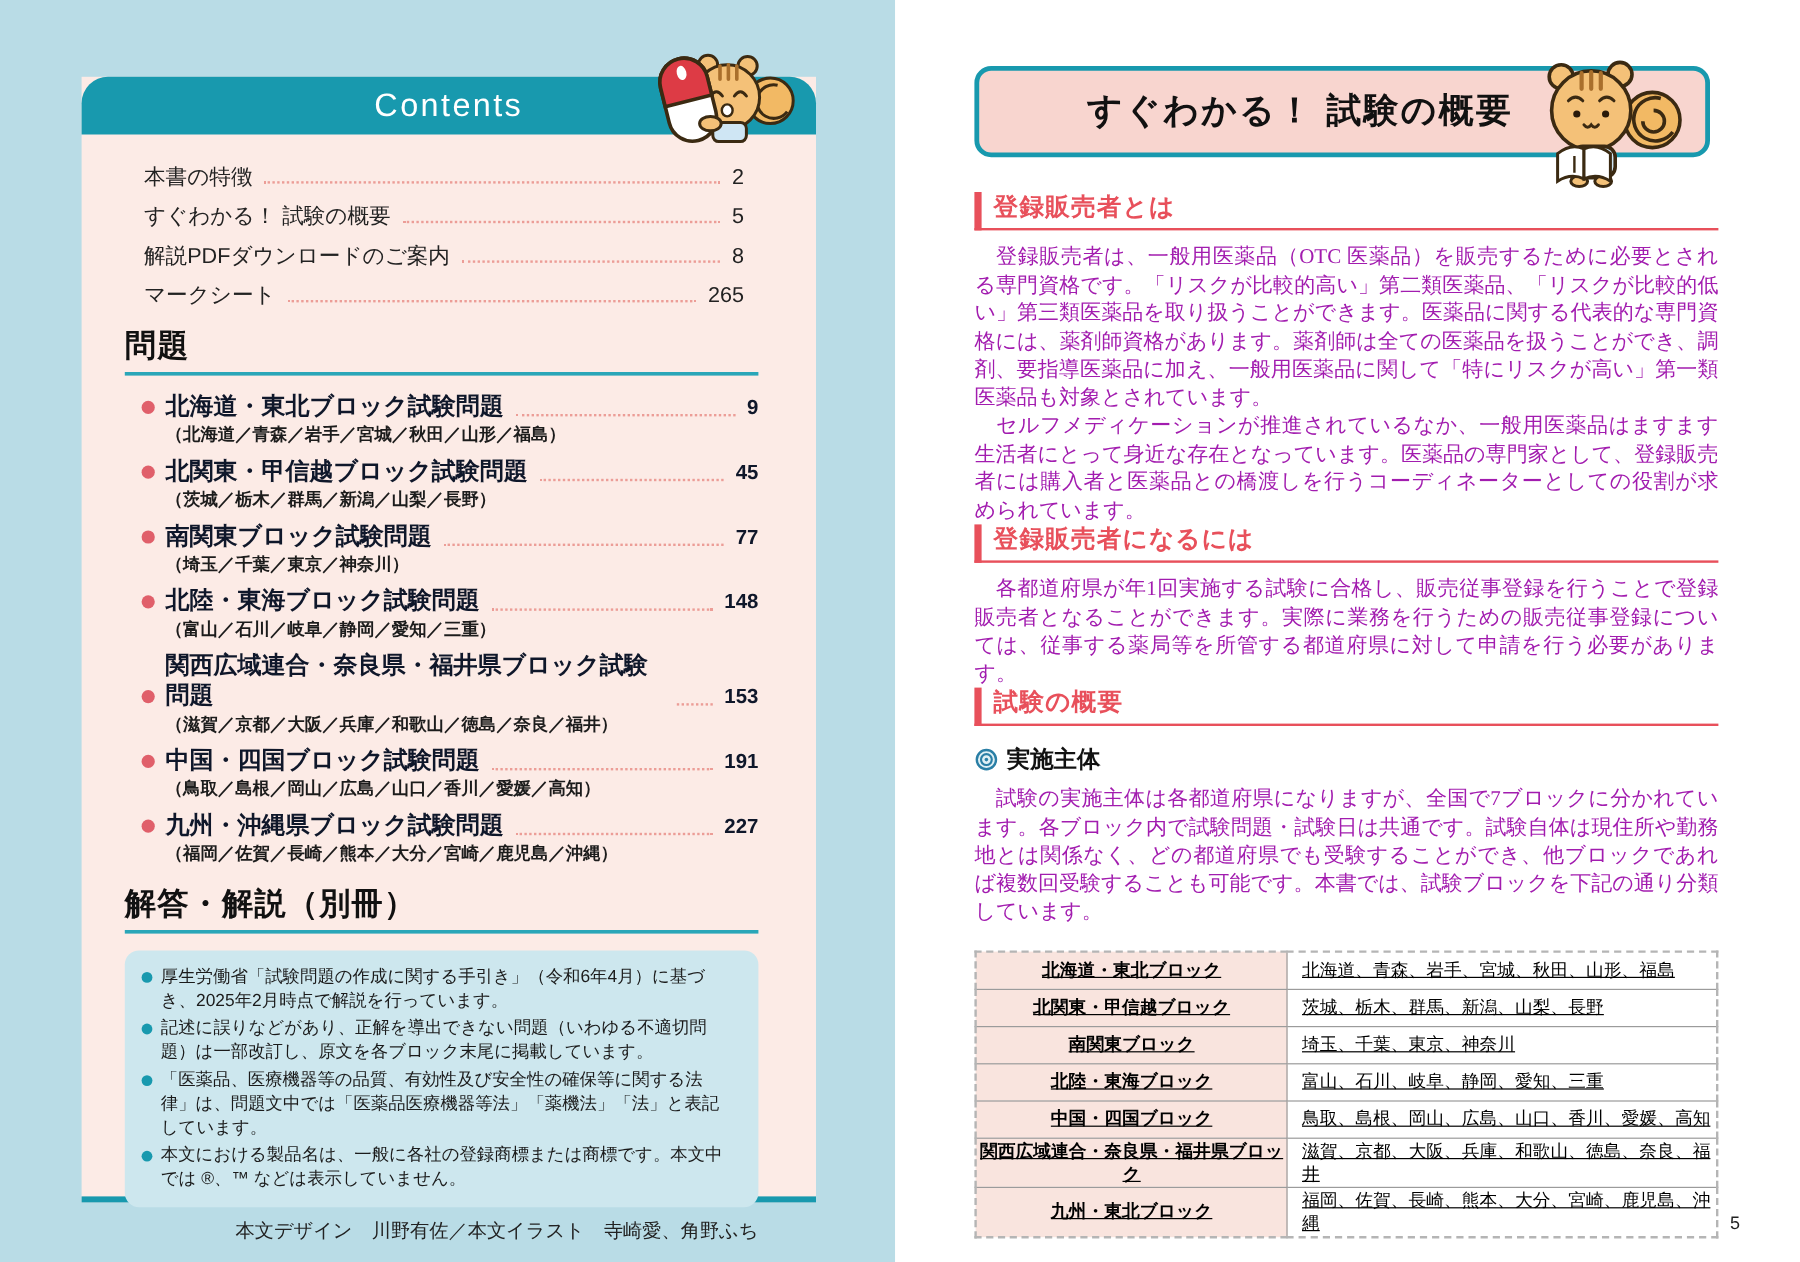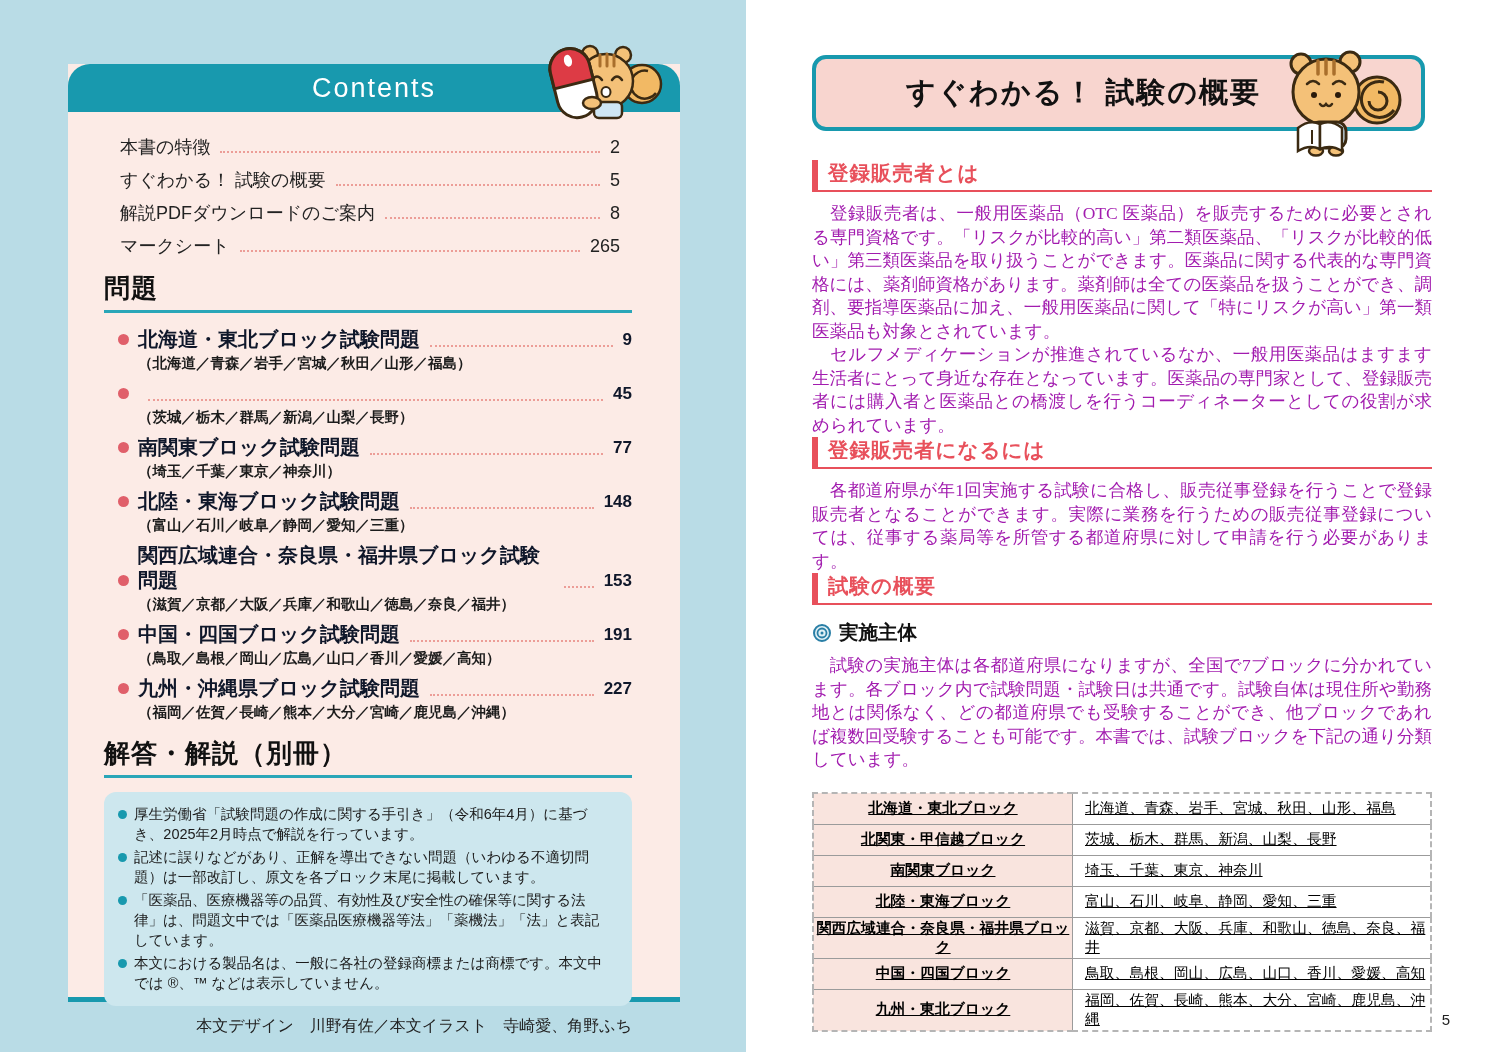--- a/index.html
+++ b/index.html
@@ -125,20 +125,21 @@
               <span class="bullet"></span>
               <span class="block-title">北海道・東北ブロック試験問題</span>
               <span class="leader"></span>
               <span class="block-page">9</span>
             </div>
             <div class="block-sub">（北海道／青森／岩手／宮城／秋田／山形／福島）</div>
           </div>
           <div class="block-item">
             <div class="block-row">
               <span class="bullet"></span>
+              <span class="block-title">北関東・甲信越ブロック試験問題</span>
               <span class="leader"></span>
               <span class="block-page">45</span>
             </div>
             <div class="block-sub">（茨城／栃木／群馬／新潟／山梨／長野）</div>
           </div>
           <div class="block-item">
             <div class="block-row">
               <span class="bullet"></span>
               <span class="block-title">南関東ブロック試験問題</span>
               <span class="leader"></span>
@@ -270,26 +271,26 @@
           </tr>
           <tr>
             <td class="bt-head">南関東ブロック</td>
             <td class="bt-body">埼玉、千葉、東京、神奈川</td>
           </tr>
           <tr>
             <td class="bt-head">北陸・東海ブロック</td>
             <td class="bt-body">富山、石川、岐阜、静岡、愛知、三重</td>
           </tr>
           <tr>
+            <td class="bt-head">中国・四国ブロック</td>
+            <td class="bt-body">鳥取、島根、岡山、広島、山口、香川、愛媛、高知</td>
+          </tr>
+          <tr>
             <td class="bt-head">関西広域連合・奈良県・福井県ブロック</td>
             <td class="bt-body">滋賀、京都、大阪、兵庫、和歌山、徳島、奈良、福井</td>
-          </tr>
-          <tr>
-            <td class="bt-head">中国・四国ブロック</td>
-            <td class="bt-body">鳥取、島根、岡山、広島、山口、香川、愛媛、高知</td>
           </tr>
           <tr>
             <td class="bt-head">九州・東北ブロック</td>
             <td class="bt-body">福岡、佐賀、長崎、熊本、大分、宮崎、鹿児島、沖縄</td>
           </tr>
         </tbody>
       </table>
     </div>
 
     <div class="page-num">5</div>

